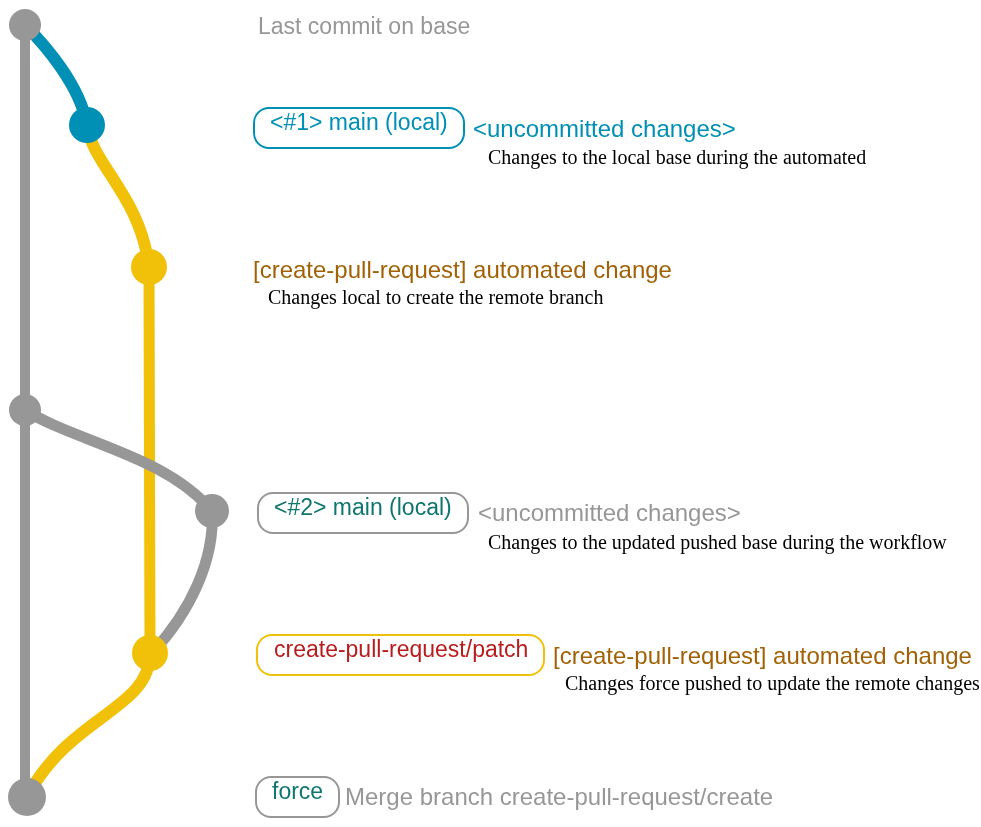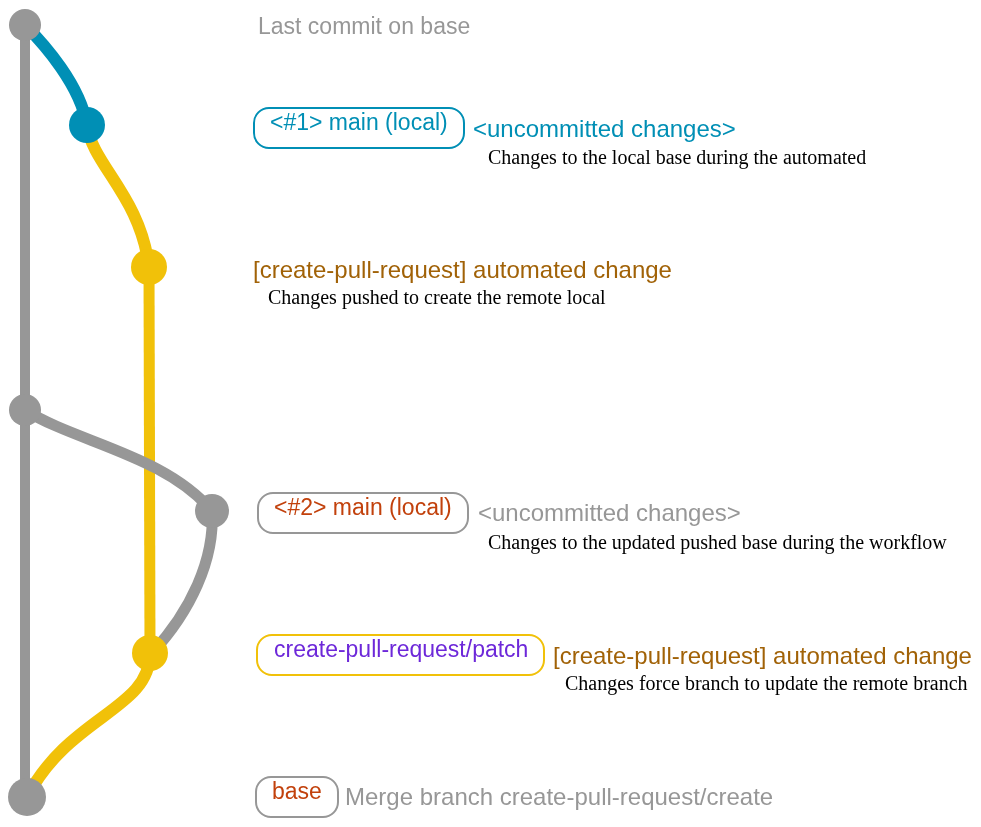--- a/index.html
+++ b/index.html
@@ -23,22 +23,22 @@
     height:42px;
     line-height:38px;
     padding:0 15px;
     border:2px solid;
     border-radius:16px;
     font:23px "Liberation Sans",sans-serif;
     white-space:nowrap;
     background:#ffffff;
   }
   .tag.teal{color:#008fb5;border-color:#008fb5;}
-  .tag.gray{color:#c2410c;border-color:#979797;}
-  .tag.yellow{color:#6d28d9;border-color:#f1c109;padding-left:16px;}
+  .tag.gray{color:#0f766e;border-color:#979797;}
+  .tag.yellow{color:#b91c1c;border-color:#f1c109;padding-left:16px;}
   .title{
     position:absolute;
     font:24px "Liberation Sans",sans-serif;
     white-space:nowrap;
   }
   .title.teal{color:#008fb5;}
   .title.gray{color:#979797;}
   .title.yellow{color:#a16207;}
   .desc{
     position:absolute;
@@ -77,26 +77,26 @@
     <circle cx="27" cy="797" r="19" fill="#979797"></circle>
   </svg>
 
   <div class="hdr" style="left:258px;top:13px">Last commit on base</div>
 
   <div class="tag teal" style="left:253px;top:107px">&lt;#1&gt; main (local)</div>
   <div class="title teal" style="left:473px;top:115px">&lt;uncommitted changes&gt;</div>
   <div class="desc" style="left:488px;top:146px">Changes to the local base during the automated</div>
 
   <div class="title yellow" style="left:253px;top:256px">[create-pull-request] automated change</div>
-  <div class="desc" style="left:268px;top:286px">Changes pushed to create the remote local</div>
+  <div class="desc" style="left:268px;top:286px">Changes local to create the remote branch</div>
 
   <div class="tag gray" style="left:257px;top:492px">&lt;#2&gt; main (local)</div>
   <div class="title gray" style="left:478px;top:499px">&lt;uncommitted changes&gt;</div>
   <div class="desc" style="left:488px;top:531px">Changes to the updated pushed base during the workflow</div>
 
   <div class="tag yellow" style="left:256px;top:634px">create-pull-request/patch</div>
   <div class="title yellow" style="left:553px;top:642px">[create-pull-request] automated change</div>
-  <div class="desc" style="left:565px;top:672px">Changes force branch to update the remote branch</div>
+  <div class="desc" style="left:565px;top:672px">Changes force pushed to update the remote changes</div>
 
-  <div class="tag gray" style="left:255px;top:776px">base</div>
+  <div class="tag gray" style="left:255px;top:776px">force</div>
   <div class="title gray" style="left:345px;top:783px">Merge branch create-pull-request/create</div>
 
 </div>
 
 </body></html>

